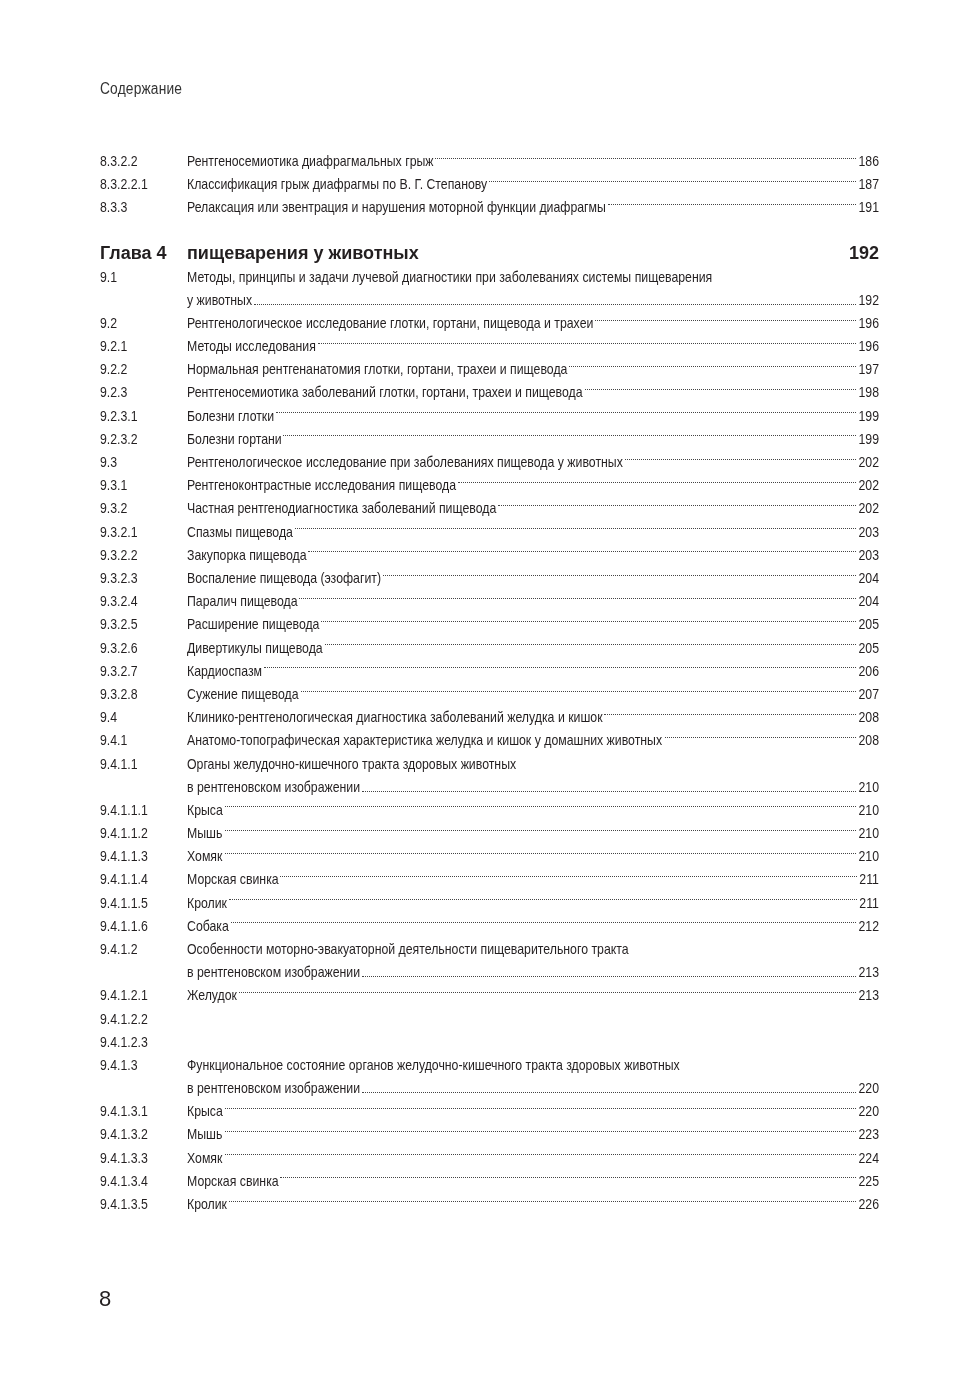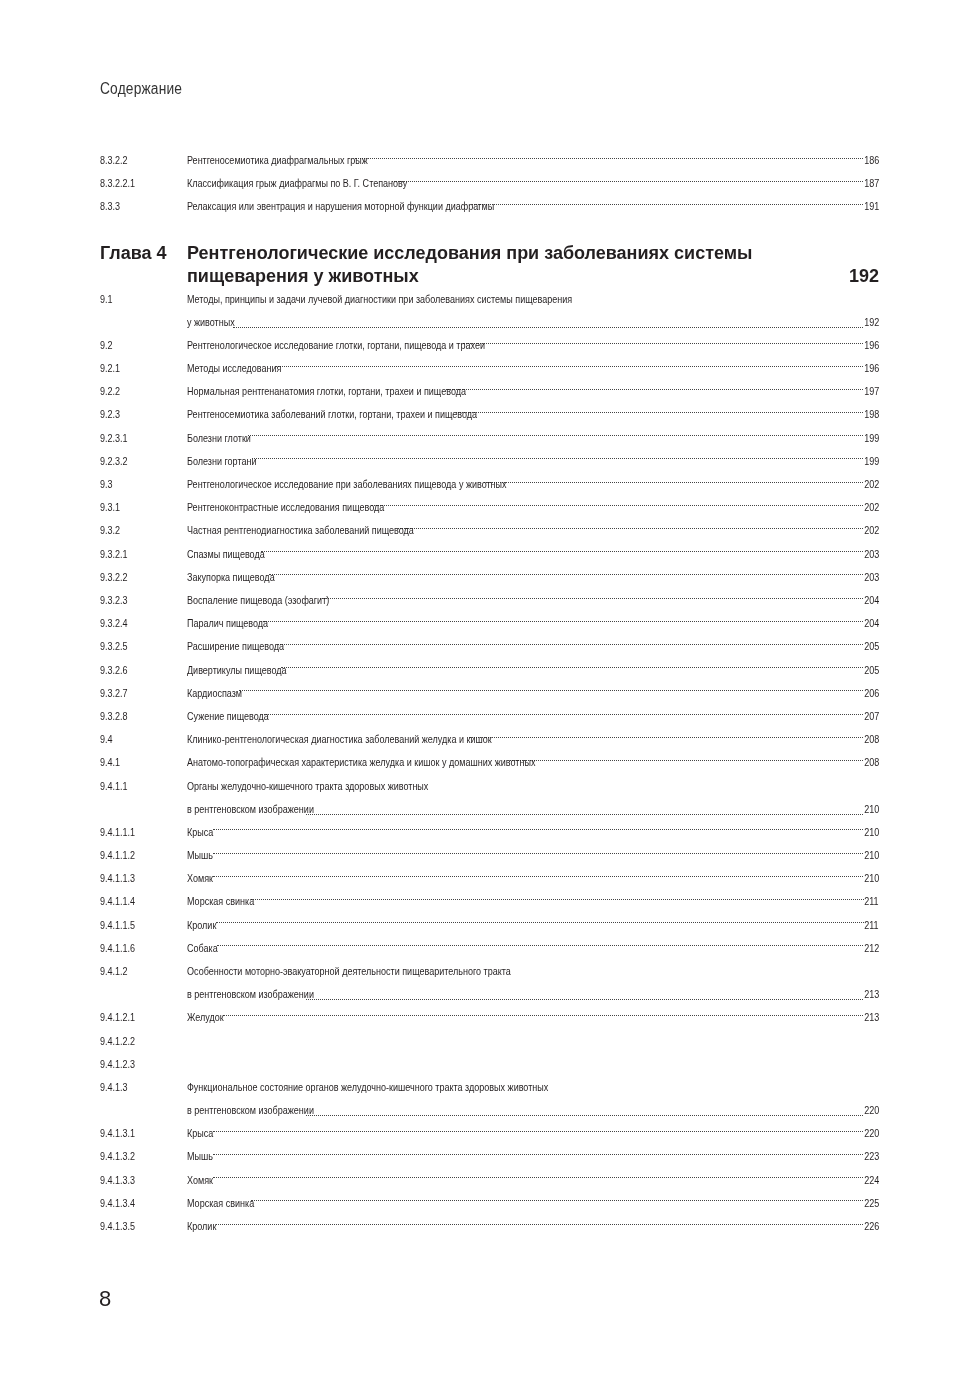--- a/index.html
+++ b/index.html
@@ -10,21 +10,21 @@
     .running-head {
       position: absolute; left: 100px; top: 80px;
       font-size: 16px; letter-spacing: 0.2px; color: #333;
       transform: scaleX(0.86); transform-origin: left top;
     }
     .toc {
       position: absolute; left: 100px; top: 149px; width: 779px;
     }
     .row {
       position: relative; display: flex; align-items: flex-end;
-      height: 23.2px; font-size: 11px; line-height: 23.2px;
+      height: 23.2px; font-size: 15px; line-height: 23.2px;
     }
     .num {
       width: 87px; flex: 0 0 87px; white-space: nowrap;
       transform: scaleX(0.82); transform-origin: left center;
     }
     .body {
       flex: 1 1 auto; display: flex; align-items: center; min-width: 0;
     }
     .title {
       white-space: nowrap; flex: 0 0 auto;
@@ -83,21 +83,20 @@
           <span class="title" style="margin-right: -92.0953px;">Релаксация или эвентрация и нарушения моторной функции диафрагмы</span>
           <span class="leader"></span>
           <span class="page" style="margin-left: -4.47437px;">191</span>
         </span>
       </div>
     </div>
   <div class="gap"></div>
   <div class="chapter">
     <div class="ch-label">Глава 4</div>
     <div class="ch-body">
-      <div>Рентгенологические исследования при заболеваниях системы</div>
       <div class="ch-l2">
         <span>пищеварения у животных</span>
         <span>192</span>
       </div>
     </div>
   </div>
   <div id="entries">
       <div class="row multi">
         <div class="line1">
           <span class="num">9.1</span>

